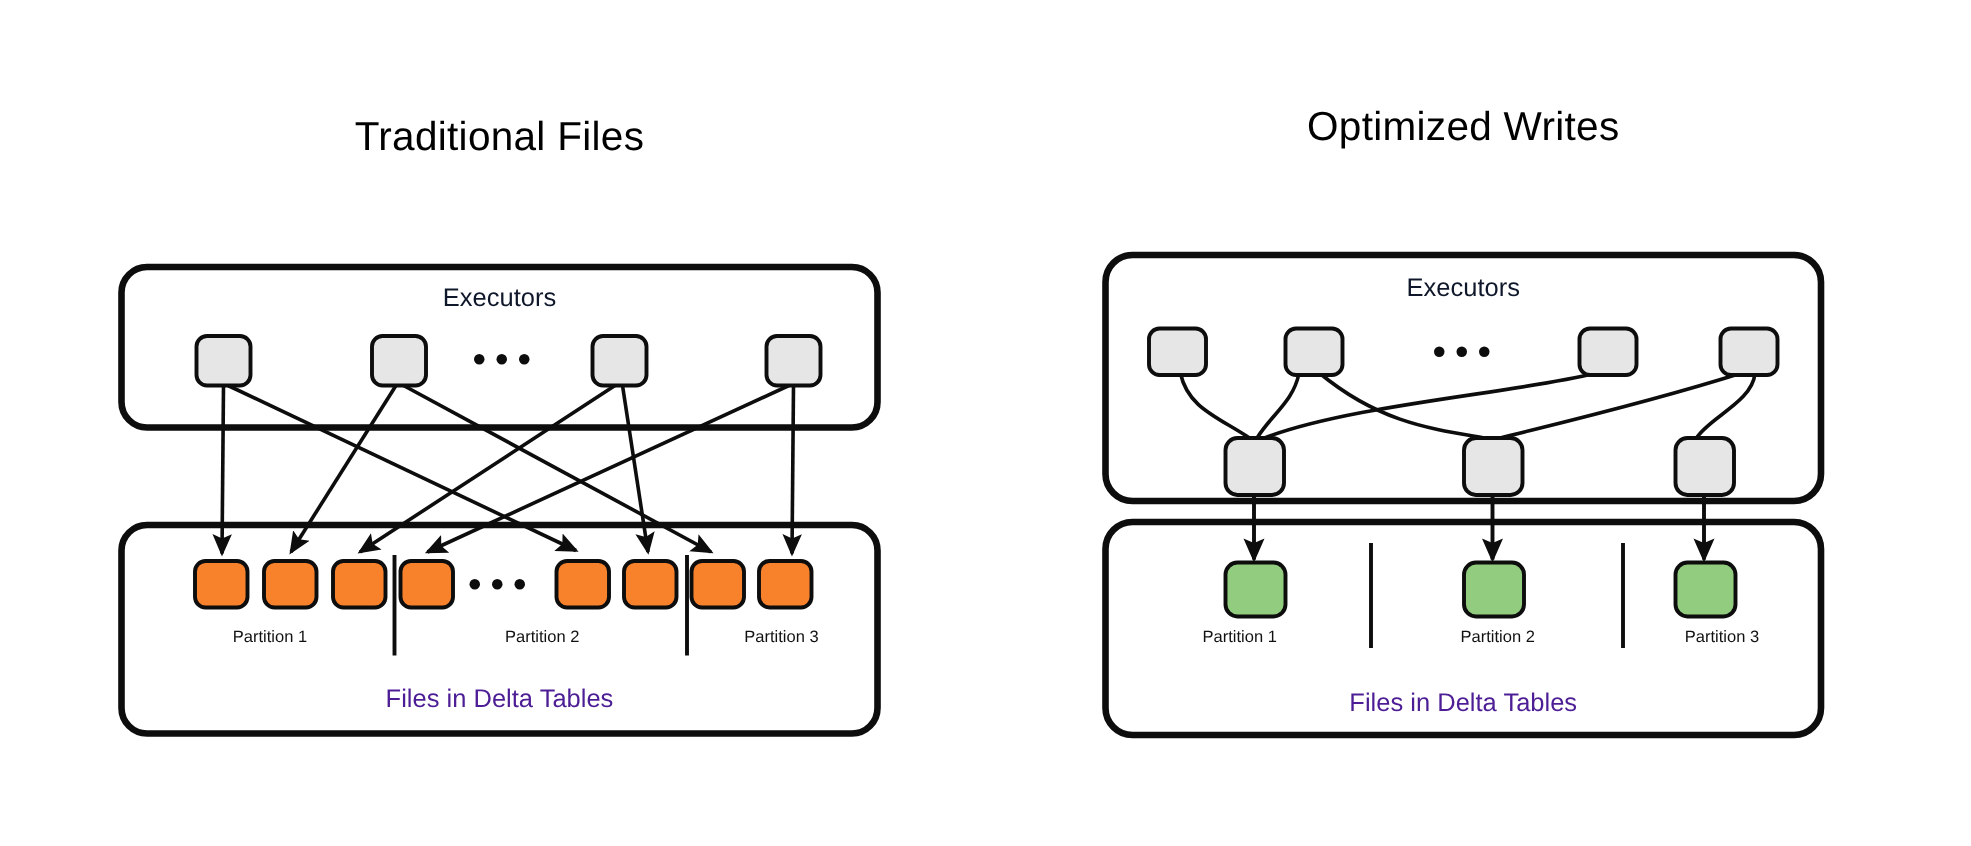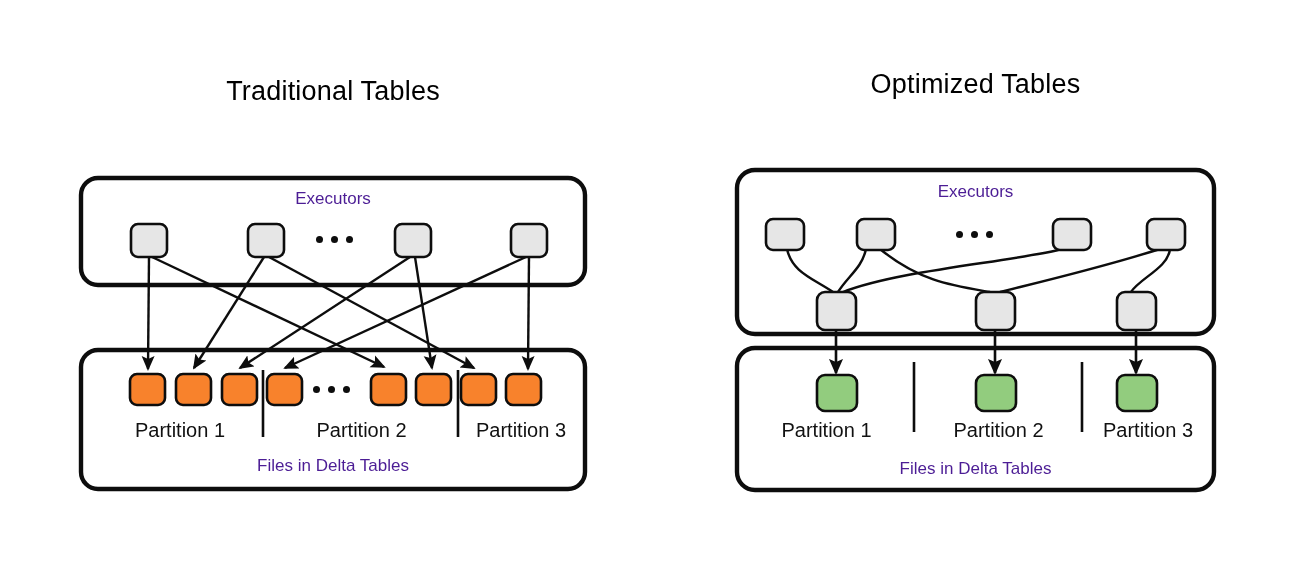--- a/index.html
+++ b/index.html
@@ -34,27 +34,27 @@
     font-size: 27px;
     font-weight: 400;
     letter-spacing: 0.2px;
     color: #000000;
     white-space: nowrap;
   }
   .group-label {
     position: absolute;
     text-align: center;
     font-size: 17px;
-    color: #4c1d95;
+    color: #0f172a;
     white-space: nowrap;
   }
   .part-label {
     position: absolute;
     text-align: center;
-    font-size: 20px;
+    font-size: 11px;
     color: #111111;
     white-space: nowrap;
   }
   .footer-label {
     position: absolute;
     text-align: center;
     font-size: 17px;
     color: #4c1d95;
     white-space: nowrap;
   }
@@ -158,21 +158,21 @@
       <line x1="1082" y1="362" x2="1082" y2="432"></line>
     </g>
 
     <g>
       <rect x="817" y="375" width="40" height="36" rx="8" ry="8" fill="#92cc7e" stroke="#0d0d0d" stroke-width="2.6"></rect>
       <rect x="976" y="375" width="40" height="36" rx="8" ry="8" fill="#92cc7e" stroke="#0d0d0d" stroke-width="2.6"></rect>
       <rect x="1117" y="375" width="40" height="36" rx="8" ry="8" fill="#92cc7e" stroke="#0d0d0d" stroke-width="2.6"></rect>
     </g>
   </svg>
 
-  <div class="panel-title" style="left:83px; top:76px; width:500px;">Traditional Tables</div>
+  <div class="panel-title" style="left:83px; top:76px; width:500px;">Traditional Files</div>
 
   <div class="group-label" style="left:83px; top:189px; width:500px;">Executors</div>
 
   <div class="ellipsis" style="left:316px; top:236px;">
     <i></i>
       <i></i>
       <i></i>
   </div>
 
   <div class="ellipsis" style="left:313px; top:386px;">
@@ -180,21 +180,21 @@
       <i></i>
       <i></i>
   </div>
 
   <div class="part-label" style="left:82px; top:419px; width:196px;">Partition 1</div>
   <div class="part-label" style="left:265px; top:419px; width:193px;">Partition 2</div>
   <div class="part-label" style="left:459px; top:419px; width:124px;">Partition 3</div>
 
   <div class="footer-label" style="left:83px; top:456px; width:500px;">Files in Delta Tables</div>
 
-  <div class="panel-title" style="left:738px; top:69px; width:475px;">Optimized Tables</div>
+  <div class="panel-title" style="left:738px; top:69px; width:475px;">Optimized Writes</div>
 
   <div class="group-label" style="left:738px; top:182px; width:475px;">Executors</div>
 
   <div class="ellipsis" style="left:956px; top:231px;">
     <i></i>
       <i></i>
       <i></i>
   </div>
 
   <div class="part-label" style="left:739px; top:419px; width:175px;">Partition 1</div>

